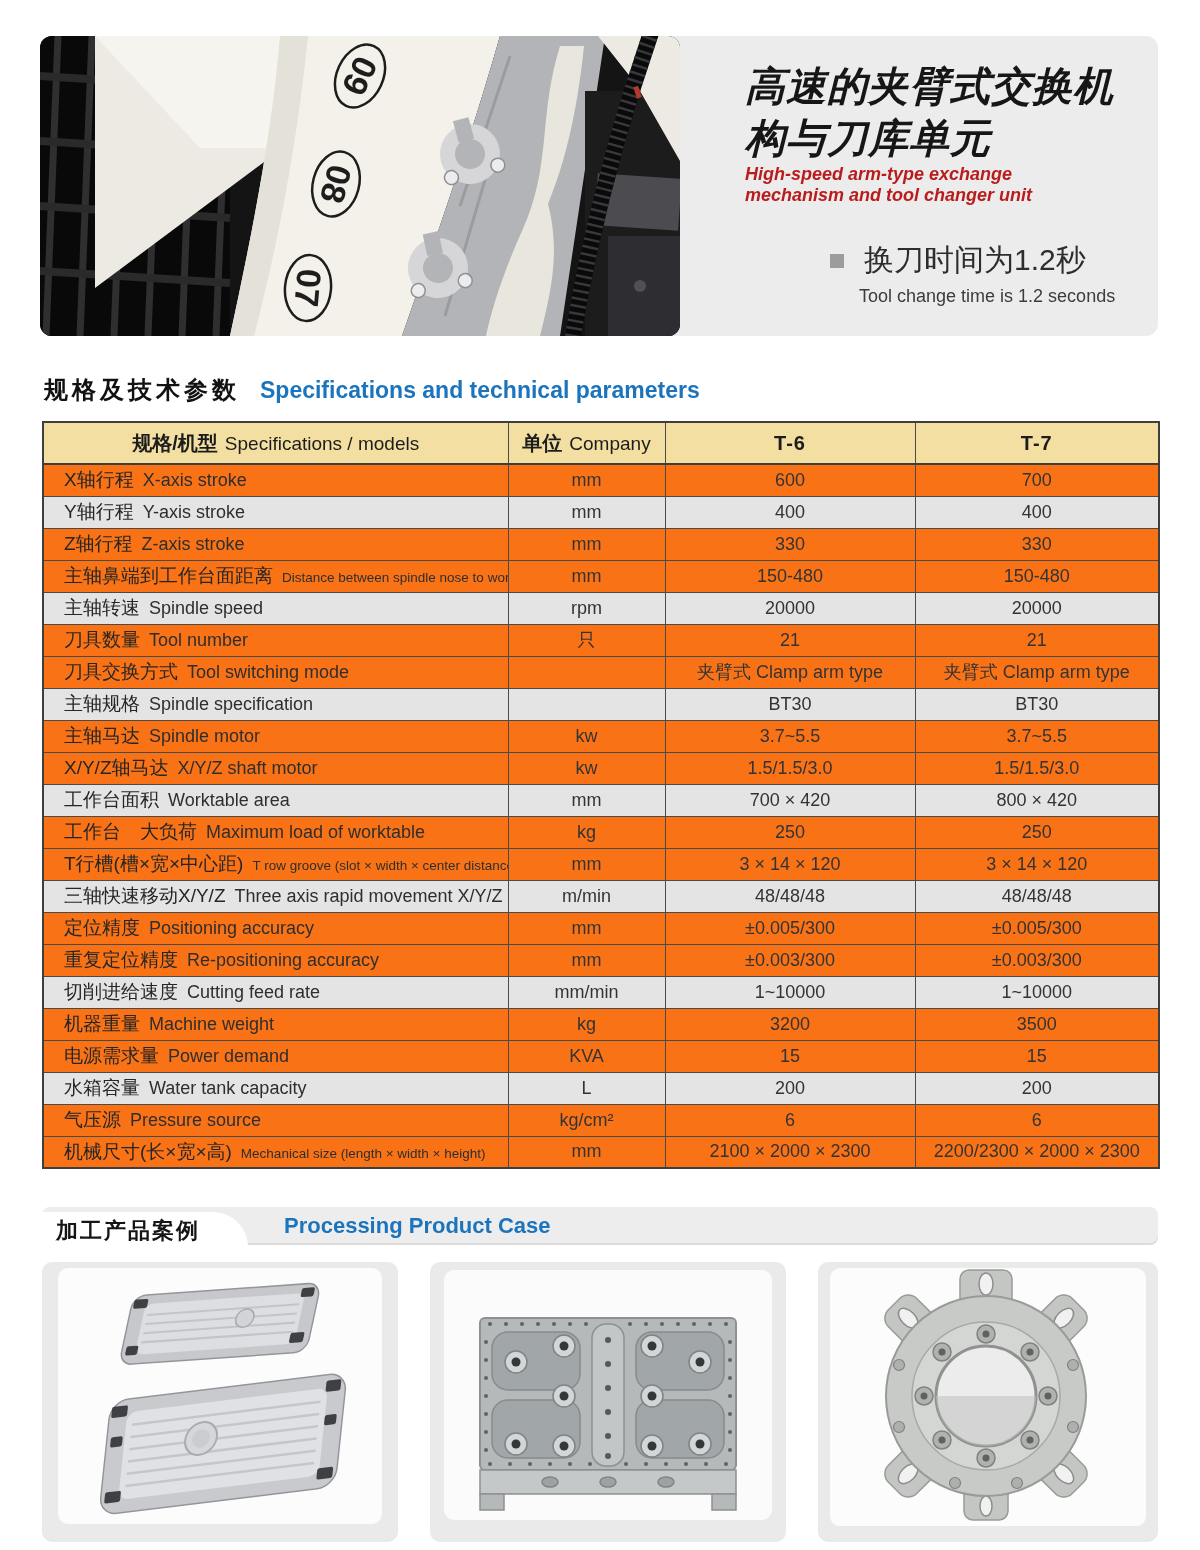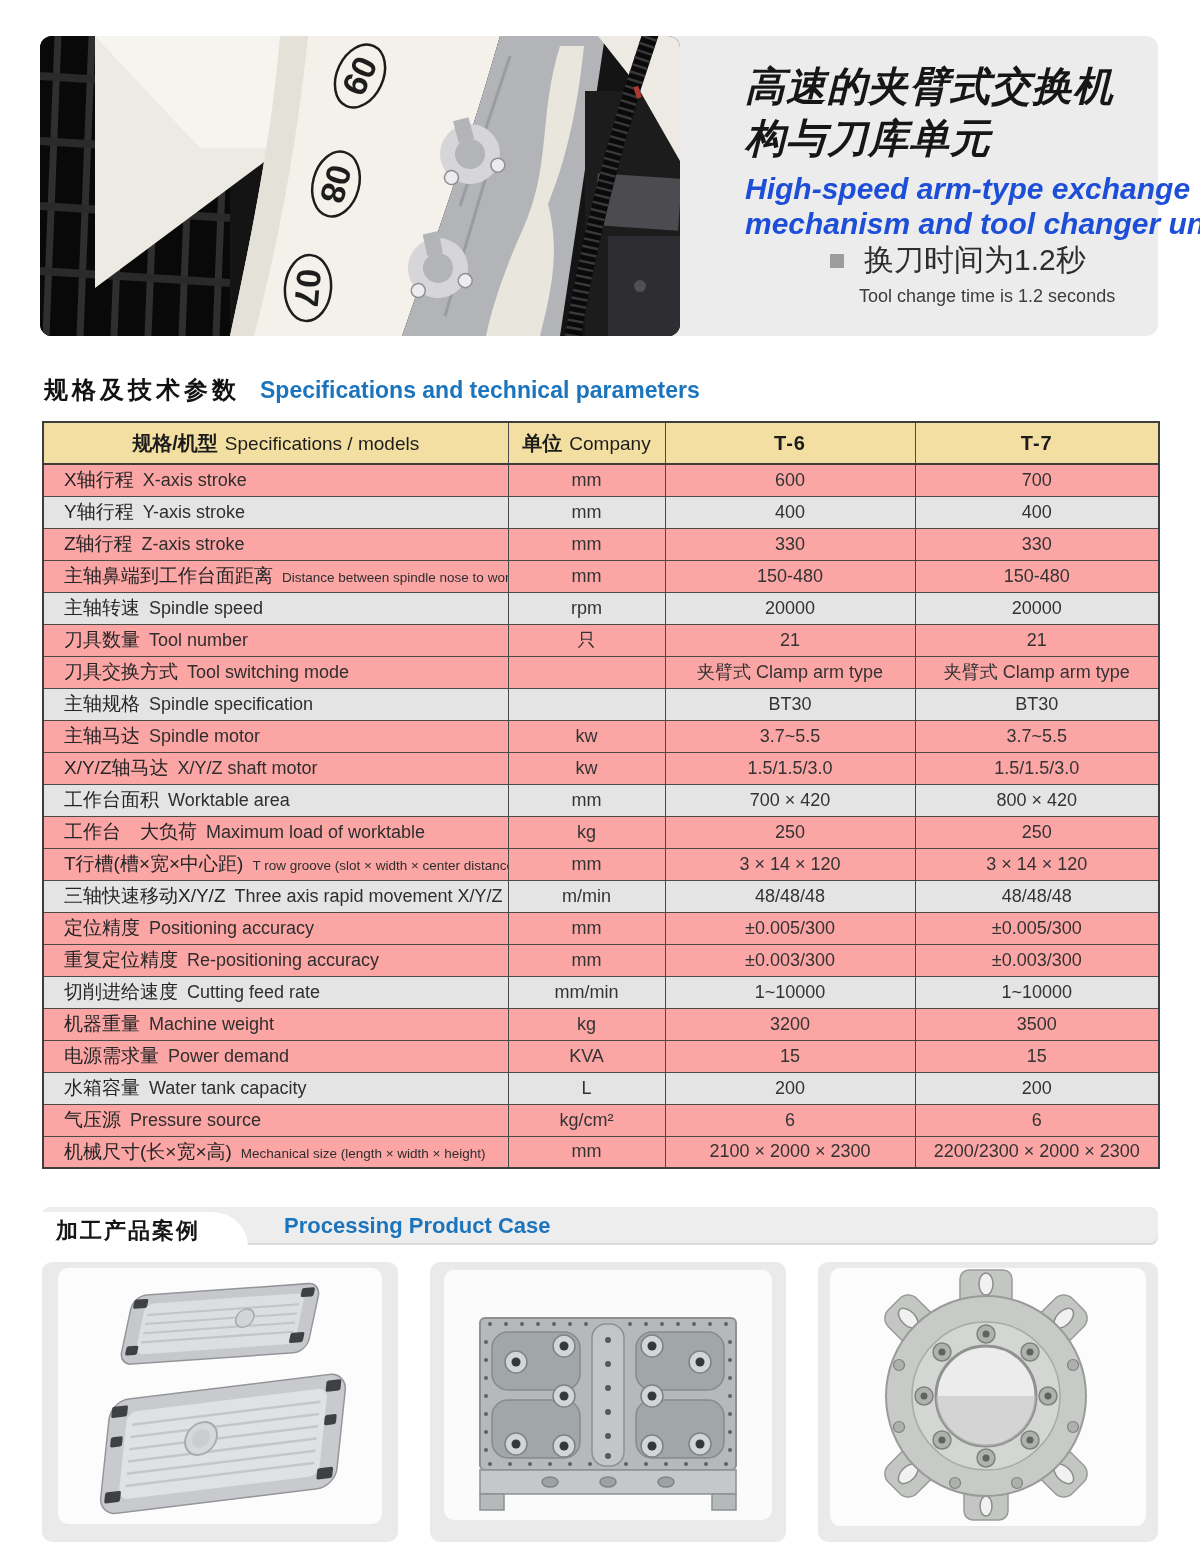--- a/index.html
+++ b/index.html
@@ -10,38 +10,38 @@
   
   .banner { position:absolute; left:40px; top:36px; width:1118px; height:300px;
             background:#ececec; border-radius:12px; }
   .photo-wrap { position:absolute; left:0; top:0; width:640px; height:300px;
                 border-radius:12px; overflow:hidden; }
   .photo-wrap svg { display:block; width:100%; height:100%; }
 
   .title-block { position:absolute; left:705px; top:24px; width:400px; }
   .title-zh { font-size:40px; line-height:1.30; font-weight:bold; font-style:italic;
               color:#161616; letter-spacing:1px; white-space:nowrap; }
-  .title-en { margin-top:8px; font-size:30px; line-height:1.16; font-weight:bold;
-              font-style:italic; color:#1d4ed8; white-space:nowrap; }
+  .title-en { font-size:18px; line-height:1.16; font-weight:bold;
+              font-style:italic; color:#b91c1c; white-space:nowrap; }
 
   .feature { position:absolute; left:790px; top:204px; }
   .feature-row { display:flex; align-items:center; gap:20px; }
   .sq-bullet { width:14px; height:14px; background:#9c9c9c; flex:0 0 auto; }
   .feature-zh { font-size:30px; color:#2d2d2d; white-space:nowrap; }
   .feature-en { margin-left:29px; margin-top:5px; font-size:18px; color:#3c3c3c; white-space:nowrap; }
 
   
   .sec-heading { position:absolute; left:44px; top:374px; display:flex; align-items:baseline; gap:20px; }
   .sec-heading .zh { font-size:24px; font-weight:bold; color:#111111; letter-spacing:4px; white-space:nowrap; }
   .sec-heading .en { font-size:23px; font-weight:bold; color:#1b74bc; white-space:nowrap; }
 
   
   .spec-table-wrap { position:absolute; left:42px; top:421px; width:1116px; }
   table.spec { width:100%; border-collapse:collapse; table-layout:fixed;
-               border:2px solid #3e3e3e; background:#fca5a5; }
+               border:2px solid #3e3e3e; background:#f97316; }
   table.spec th, table.spec td { border:1px solid #4a4a4a; vertical-align:middle;
                overflow:hidden; white-space:nowrap; }
   table.spec th { height:42px; background:#f2dfa1; border-bottom:2px solid #3e3e3e; }
   table.spec td { height:32px; }
   tr.shaded td { background:#e4e4e4; }
   .h-zh { font-size:20px; font-weight:bold; color:#1c1c1c; }
   .h-en { font-size:19px; font-weight:normal; color:#1c1c1c; margin-left:7px; }
   .h-model { font-size:20px; font-weight:600; color:#1c1c1c; letter-spacing:1px; }
   td.c-label { text-align:left; padding-left:20px; }
   td.c-label .zh { font-size:19px; color:#262626; }

